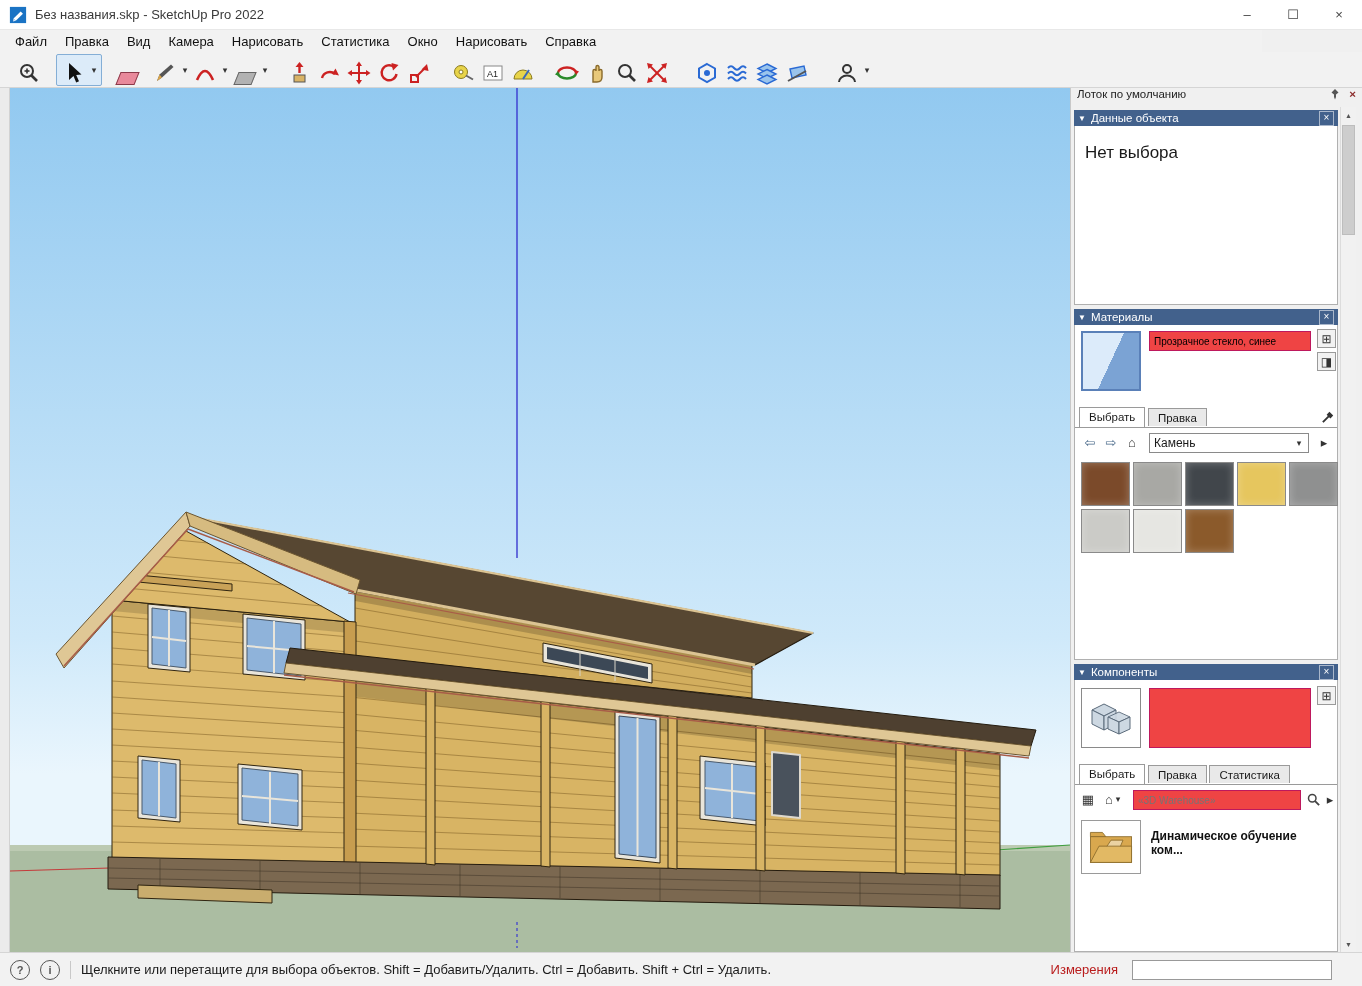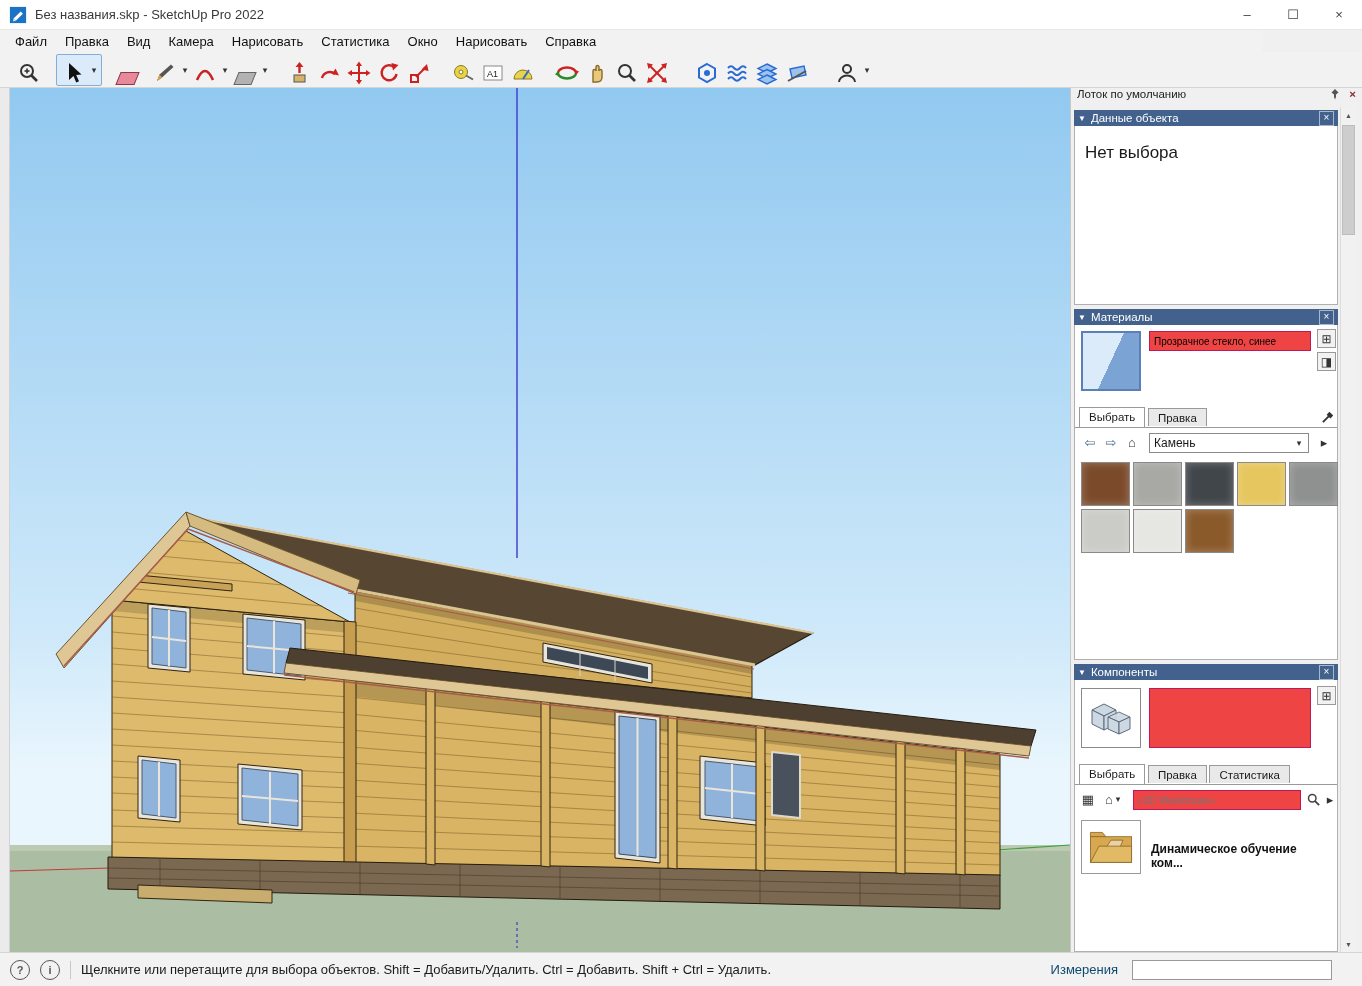--- a/index.html
+++ b/index.html
@@ -74,36 +74,36 @@
   .m-thumb{position:absolute;left:6px;top:6px;width:60px;height:60px;border:2px solid #5a80b8;
            background:linear-gradient(115deg,#dcebfa 0 50%,#7ba3d4 50% 100%);box-sizing:border-box}
   .c-thumb{position:absolute;left:6px;top:8px;width:60px;height:60px;border:1px solid #8a8a8a;background:#fff;
            display:flex;align-items:center;justify-content:center;box-sizing:border-box}
 
   .comp-list{position:absolute;left:0;top:138px;width:100%;display:flex;flex-direction:column;gap:21px;
              padding:2px 6px;box-sizing:border-box}
   .comp-item{display:flex;gap:10px;align-items:flex-start}
   .comp-item .thumb{width:58px;height:52px;border:1px solid #9a9a9a;background:#fff;flex:0 0 auto;
                     display:flex;align-items:center;justify-content:center}
-  .comp-item .lbl{font-weight:bold;font-size:12px;margin-top:22px;color:#111}
+  .comp-item .lbl{font-weight:bold;font-size:12px;margin-top:9px;color:#111}
 
   
   .vscroll{left:1340px;top:107px;width:16px;height:845px;background:#f1f1f1;border-left:1px solid #dcdcdc;box-sizing:border-box}
   .vs-btn{position:absolute;left:0;width:15px;height:16px;display:flex;align-items:center;justify-content:center;
           font-size:7px;color:#555}
   .vs-thumb{position:absolute;left:1px;top:18px;width:13px;height:110px;background:#cdcdcd;border:1px solid #bdbdbd;box-sizing:border-box}
 
   
   .statusbar{left:0;top:952px;width:1362px;height:34px;background:#f2f2f2;border-top:1px solid #d5d5d5;
              display:flex;align-items:center;padding:0 10px;gap:10px;box-sizing:border-box}
   .status-icon{width:18px;height:18px;border:1.5px solid #555;border-radius:50%;display:flex;flex:0 0 auto;
                align-items:center;justify-content:center;font-size:11px;color:#555;font-weight:bold}
   .s-div{width:1px;height:18px;background:#c8c8c8}
   .hint{flex:1;font-size:13px;color:#1a1a1a;white-space:nowrap;overflow:hidden}
-  .meas-label{font-size:13px;color:#0c4a6e;margin-right:4px}
+  .meas-label{font-size:13px;color:#b91c1c;margin-right:4px}
   .meas-input{width:200px;height:20px;border:1px solid #999;background:#fff;margin-right:20px;box-sizing:border-box}
 </style>
 </head>
 <body>
 
 <div class="abs titlebar">
   <svg class="app-icon" viewBox="0 0 20 20">
     <rect x="1" y="1" width="18" height="18" fill="#1a73c4"></rect>
     <polygon points="5,14 13,6 15.5,8.5 7.5,16.5" fill="#ffffff"></polygon>
     <polygon points="5,14 7.5,16.5 4.5,17.2" fill="#d8e8f8"></polygon>

